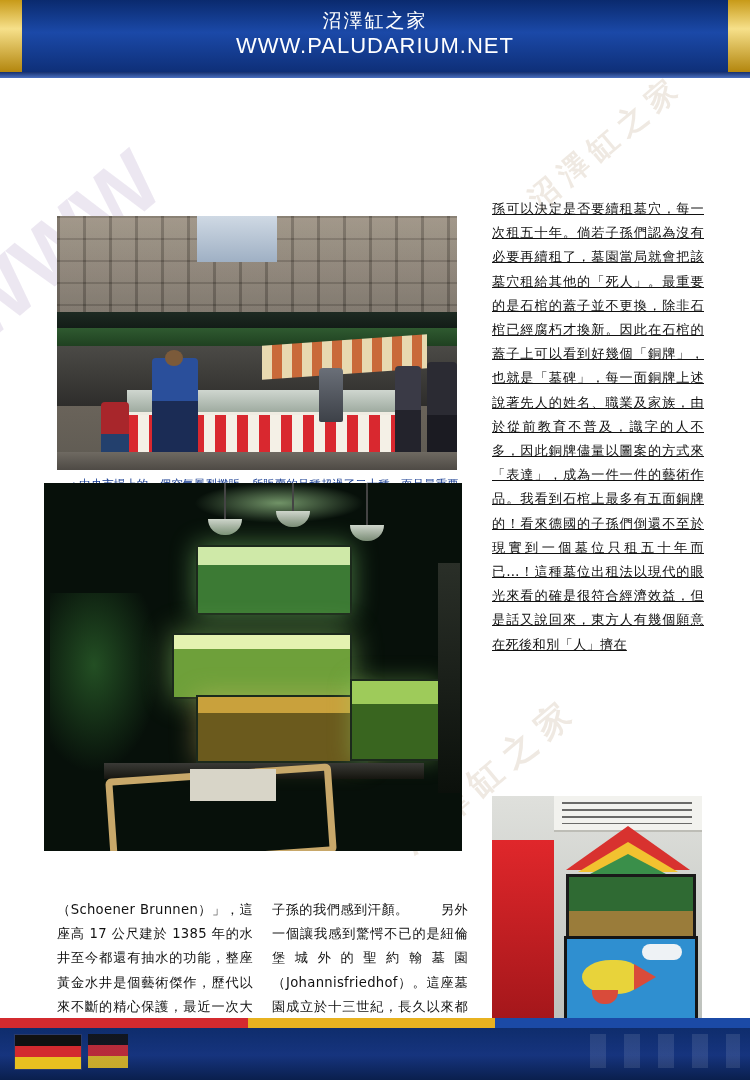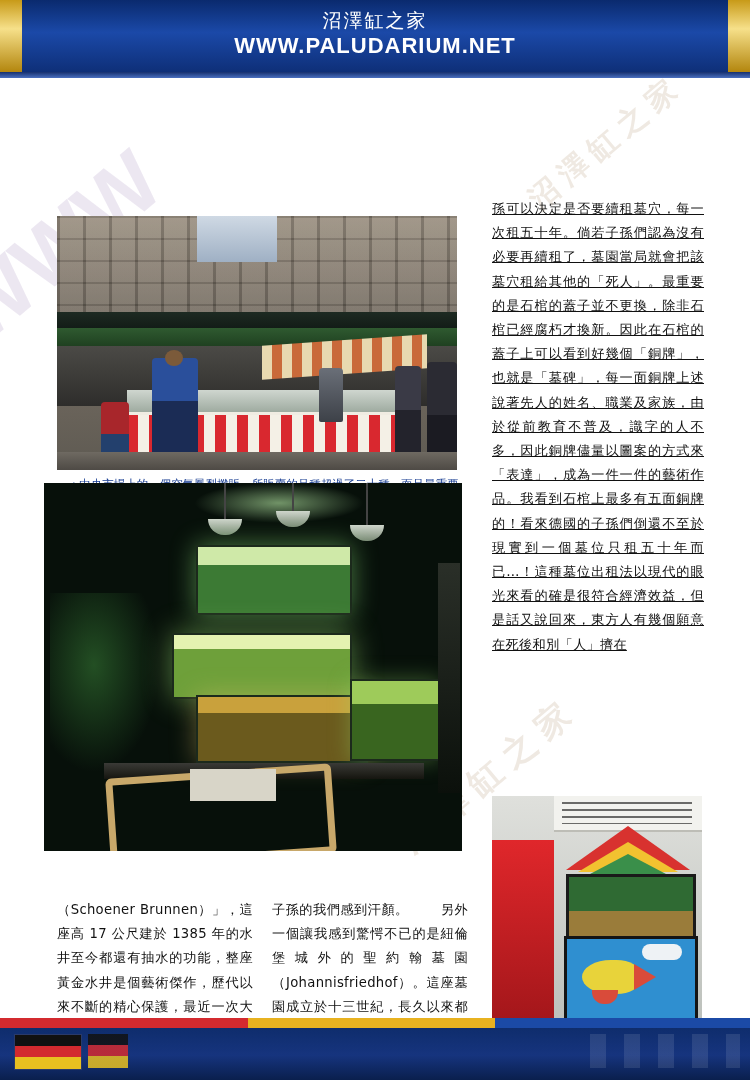--- a/index.html
+++ b/index.html
@@ -41,21 +41,21 @@
     font-size: 19px;
     letter-spacing: 2px;
     font-family: "DejaVu Sans", sans-serif;
   }
   .header .title-url {
     position: absolute;
     left: 0; right: 0; top: 33px;
     text-align: center;
     color: #ffffff;
     font-size: 22px;
-    font-weight: bold;
+    font-weight: normal;
     letter-spacing: 1px;
     font-family: "Liberation Sans", sans-serif;
   }
   .header-rule {
     position: absolute;
     left: 0; top: 72px;
     width: 750px; height: 6px;
     background: linear-gradient(to bottom, #16306f, #4a6fc0);
   }
 

